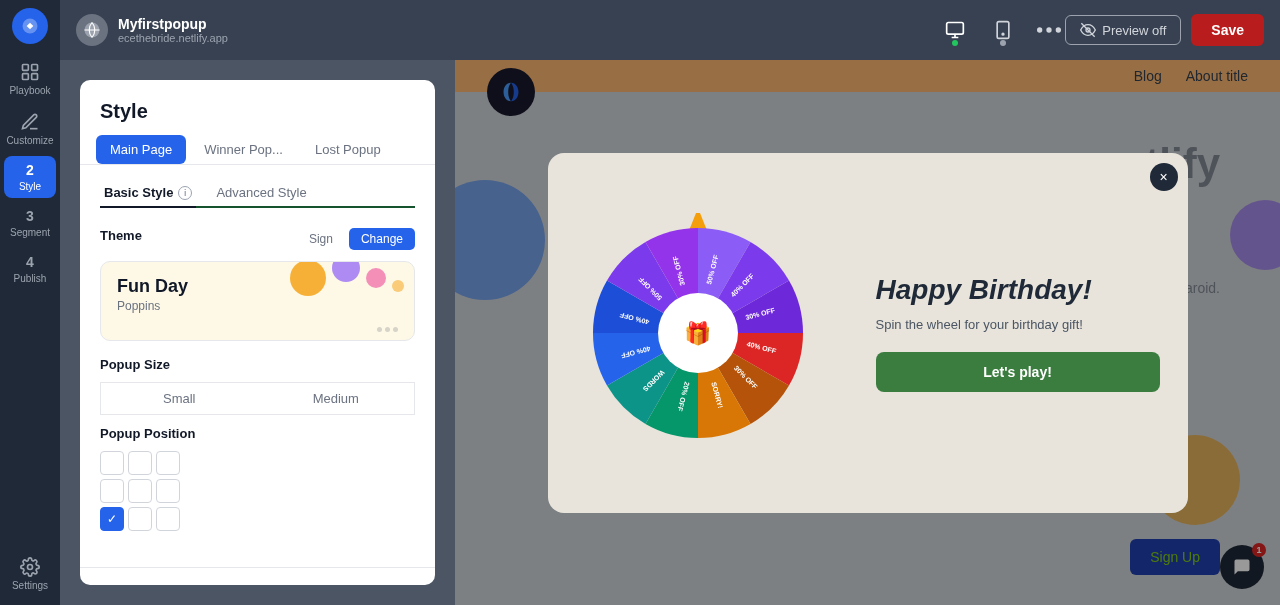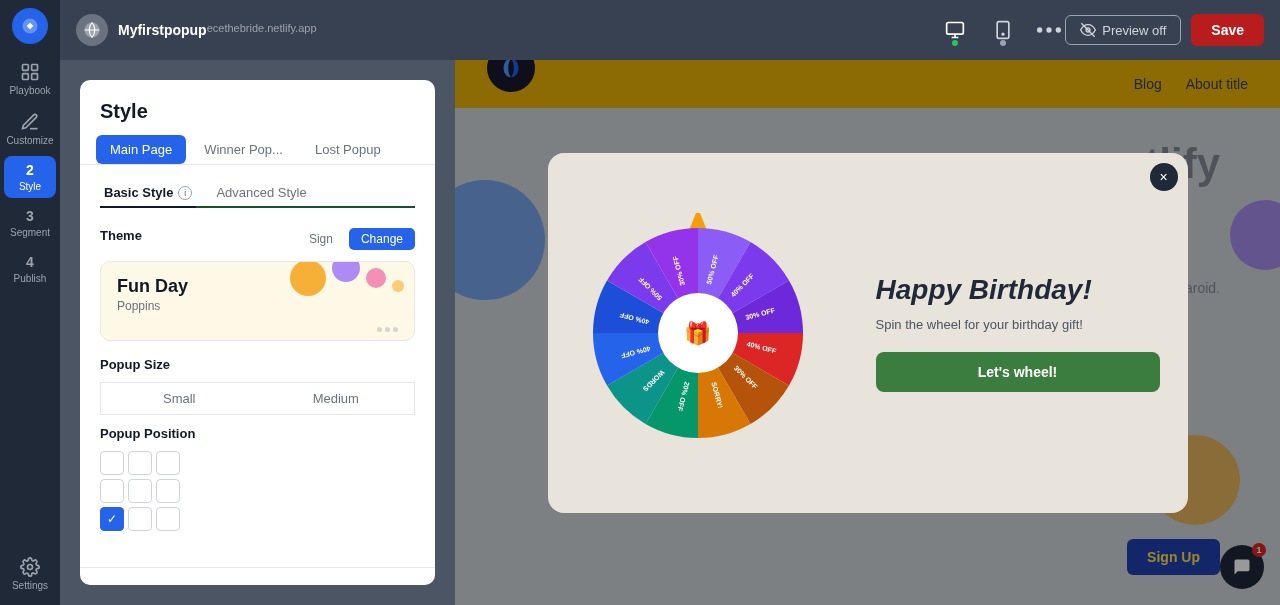--- a/index.html
+++ b/index.html
@@ -40,21 +40,21 @@
     
     .topbar {
       position: absolute; top: 0; left: 60px; right: 0; height: 60px;
       background: #374151;
       display: flex; align-items: center; padding: 0 16px;
       z-index: 10;
     }
     .topbar-site-info { display: flex; align-items: center; gap: 10px; flex: 1; }
     .site-icon { width: 32px; height: 32px; background: #6b7280; border-radius: 50%; display: flex; align-items: center; justify-content: center; }
     .site-icon svg { width: 18px; height: 18px; fill: #d1d5db; }
-    .site-text { display: flex; flex-direction: row; justify-content: flex-end; }
+    .site-text { display: flex; flex-direction: column; justify-content: flex-end; }
     .site-name { color: white; font-size: 14px; font-weight: 600; }
     .site-url { color: #9ca3af; font-size: 11px; }
     .topbar-center { display: flex; align-items: center; gap: 12px; }
     .device-btn { width: 36px; height: 36px; display: flex; align-items: center; justify-content: center; border-radius: 6px; cursor: pointer; color: #d1d5db; position: relative; }
     .device-btn.active { color: white; }
     .device-btn .dot { width: 6px; height: 6px; border-radius: 50%; background: #22c55e; position: absolute; bottom: 2px; }
     .device-btn svg { width: 20px; height: 20px; }
     .more-btn { width: 32px; height: 32px; display: flex; align-items: center; justify-content: center; cursor: pointer; color: #d1d5db; }
     .topbar-right { display: flex; align-items: center; gap: 10px; margin-left: auto; }
     .preview-btn {
@@ -159,23 +159,23 @@
     }
 
     
     .website-preview {
       width: 100%; height: 100%;
       background: #d1d5db;
       position: relative;
       overflow: hidden;
     }
     .website-nav {
-      display: flex; align-items: flex-end; justify-content: flex-end;
-      padding: 16px 32px; gap: 24px;
-      background: #eab308; position: relative; z-index: 1;
+      display: flex; align-items: flex-start; justify-content: flex-end;
+      padding: 8px 32px; gap: 24px;
+      background: #fdba74; position: relative; z-index: 1;
     }
     .website-logo { position: absolute; left: 32px; }
     .nav-link { font-size: 14px; color: #374151; }
 
     
     .popup-overlay {
       position: absolute; inset: 0;
       background: rgba(0,0,0,0.4);
       display: flex; align-items: center; justify-content: center;
       z-index: 20;
@@ -421,21 +421,21 @@
         <span class="nav-link">About title</span>
       </div>
 
       <div class="bg-circle" style="width:120px;height:120px;background:#3b82f6;left:-30px;top:120px;"></div>
       <div class="bg-circle" style="width:90px;height:90px;background:#f59e0b;right:40px;bottom:80px;"></div>
       <div class="bg-circle" style="width:70px;height:70px;background:#8b5cf6;right:-20px;top:140px;"></div>
 
       <div style="position:absolute;top:80px;right:60px;font-size:42px;font-weight:900;color:#374151;opacity:0.5;">tlify</div>
       <div style="position:absolute;top:220px;right:60px;font-size:14px;color:#374151;opacity:0.5;">o polaroid.</div>
       <div style="position:absolute;bottom:30px;right:60px;">
-        <button style="background:#1e40af;color:#fde047;border:none;padding:10px 20px;border-radius:6px;font-size:14px;cursor:pointer;font-weight:bold;">Sign Up</button>
+        <button style="background:#1e40af;color:#84cc16;border:none;padding:10px 20px;border-radius:6px;font-size:14px;cursor:pointer;">Sign Up</button>
       </div>
 
       <div class="popup-overlay">
         <div class="popup-container">
 
           <div class="popup-close">×</div>
 
           <div class="wheel-side">
 
             <svg class="wheel-svg" viewBox="0 0 240 240">
@@ -473,21 +473,21 @@
                 <text transform="rotate(195) translate(65,0)" text-anchor="middle" font-size="7" fill="white" font-weight="bold">40% OFF</text>
                 <text transform="rotate(225) translate(65,0)" text-anchor="middle" font-size="7" fill="white" font-weight="bold">50% OFF</text>
                 <text transform="rotate(255) translate(65,0)" text-anchor="middle" font-size="7" fill="white" font-weight="bold">30% OFF</text>
               </g>
             </svg>
           </div>
 
           <div class="popup-right">
             <div class="popup-title">Happy Birthday!</div>
             <div class="popup-sub">Spin the wheel for your birthday gift!</div>
-            <button class="play-btn">Let's wheel!</button>
+            <button class="play-btn">Let's play!</button>
           </div>
         </div>
       </div>
 
       <div style="position:absolute;bottom:16px;right:16px;width:44px;height:44px;background:#1f2937;border-radius:50%;display:flex;align-items:center;justify-content:center;cursor:pointer;">
         <svg width="20" height="20" viewBox="0 0 24 24" fill="white">
             <path d="M21 15a2 2 0 01-2 2H7l-4 4V5a2 2 0 012-2h14a2 2 0 012 2z"></path>
           </svg>
         <div style="position:absolute;top:-2px;right:-2px;width:14px;height:14px;background:#dc2626;border-radius:50%;display:flex;align-items:center;justify-content:center;font-size:9px;color:white;font-weight:bold;">1</div>
       </div>

